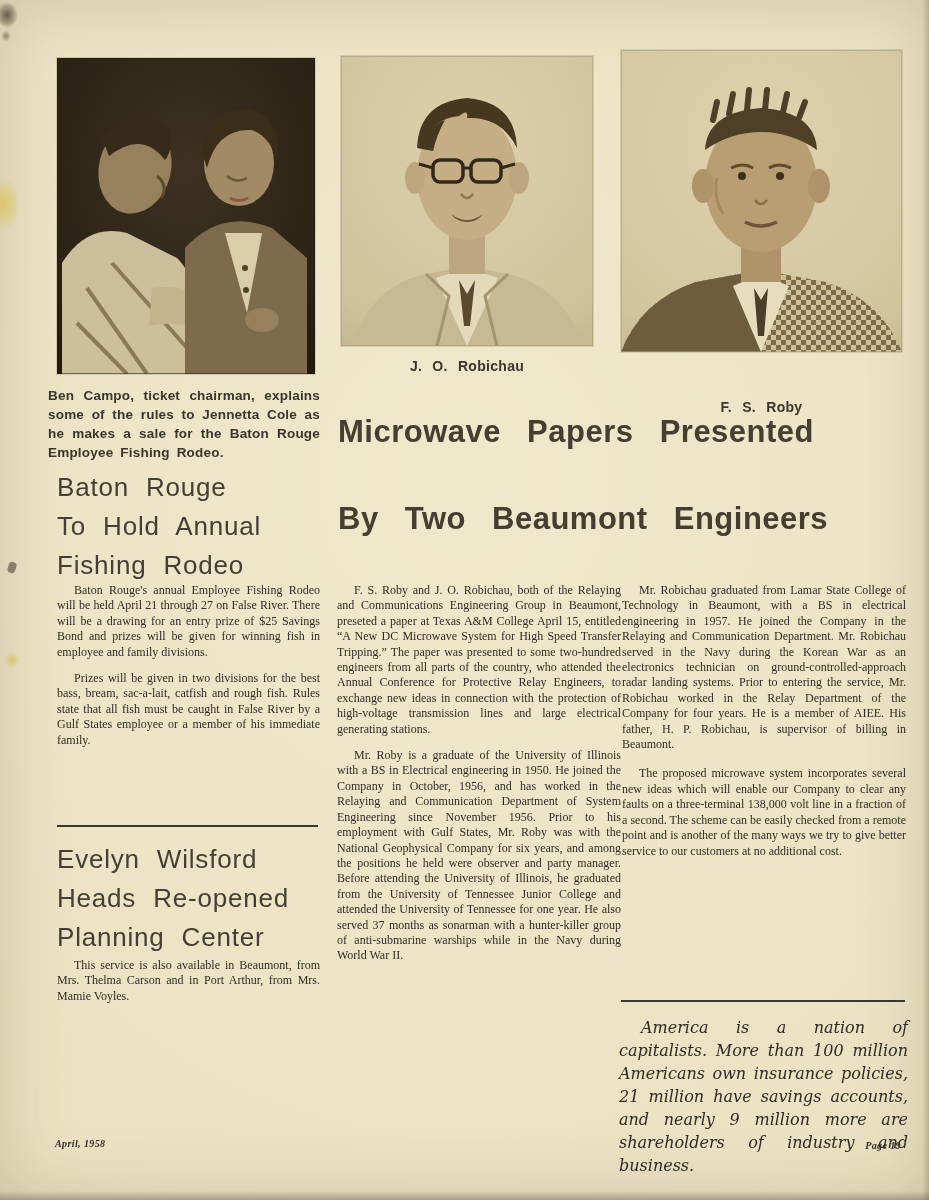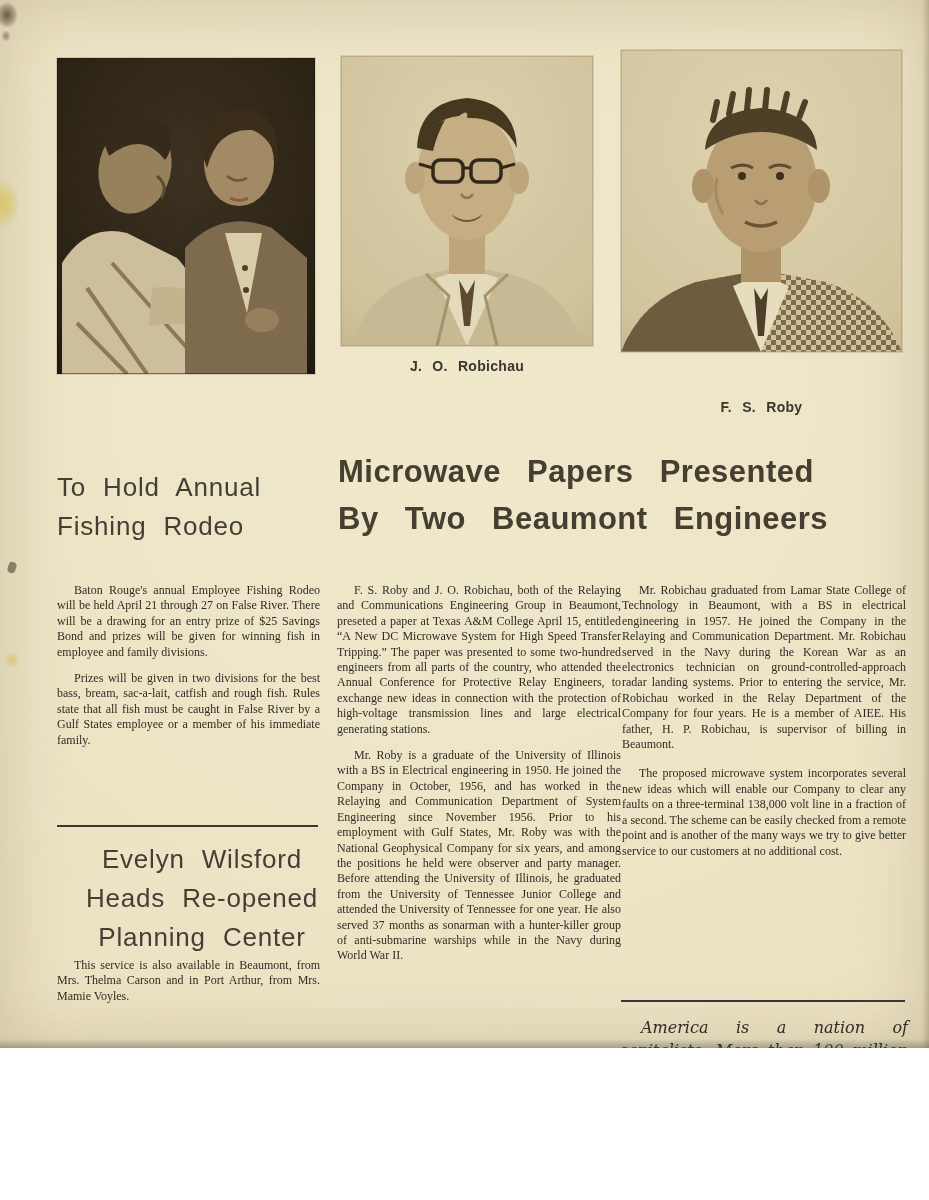--- a/index.html
+++ b/index.html
@@ -1,18 +1,18 @@
 <!DOCTYPE html>
 <html lang="en"><head>
 <meta charset="utf-8">
 <style>
   html,body{margin:0;padding:0;}
   .page{
     position:relative;
-    width:929px;height:1048px;
+    width:929px;height:1200px;
     background:
       radial-gradient(140% 120% at 50% 40%, #f0e8cb 0%, #ebe2c3 55%, #e3d8b5 82%, #d8cca6 100%);
     box-shadow: inset 0 0 70px rgba(95,80,48,.22);
     overflow:hidden;
     font-family:"Liberation Serif", serif;
     color:#2e2b26;
   }
   .abs{position:absolute;}
   .photo{box-shadow:0 0 0 1px rgba(70,60,40,.15);}
   .photo svg{display:block;}
@@ -185,42 +185,44 @@
       <circle cx="121" cy="126" r="4" fill="#3c2f1c"></circle>
       <circle cx="159" cy="126" r="4" fill="#3c2f1c"></circle>
       <path d="M134,150 Q140,158 146,150" stroke="#8a7048" stroke-width="2.5" fill="none"></path>
       <path d="M124,172 Q140,180 156,172" stroke="#6e5435" stroke-width="3.5" fill="none"></path>
       <path d="M96,128 Q92,148 102,164" stroke="#9a8154" stroke-width="2.5" fill="none" opacity=".7"></path>
       <rect width="281" height="302" fill="none" stroke="#ab9d75" stroke-width="2" opacity=".6"></rect>
     </svg>
   </div>
   <div class="abs photo-caption" style="left:621px;top:360px;width:281px;margin-top:39px;">F. S. Roby</div>
 
+  <div class="abs caption-block" style="left:48px;top:386px;width:272px;">Ben Campo, ticket chairman, explains some of the rules to Jennetta Cole as he makes a sale for the Baton Rouge Employee Fishing Rodeo.</div>
 
   <div class="abs section-title" style="left:57px;top:468px;width:280px;">
+    <div>Baton Rouge</div>
     <div>To Hold Annual</div>
     <div>Fishing Rodeo</div>
   </div>
   <div class="abs body-col" style="left:57px;top:583px;width:263px;">
     <p>Baton Rouge's annual Employee Fishing Rodeo will be held April 21 through 27 on False River. There will be a drawing for an entry prize of $25 Savings Bond and prizes will be given for winning fish in employee and family divisions.</p>
     <p>Prizes will be given in two divisions for the best bass, bream, sac-a-lait, catfish and rough fish. Rules state that all fish must be caught in False River by a Gulf States employee or a member of his immediate family.</p>
   </div>
 
   <div class="abs rule" style="left:57px;top:825px;width:261px;"></div>
 
-  <div class="abs section-title" style="left:57px;top:840px;width:290px;text-align:center;">
+  <div class="abs section-title" style="left:57px;top:840px;width:290px;">
     <div>Evelyn Wilsford</div>
     <div>Heads Re-opened</div>
     <div>Planning Center</div>
   </div>
   <div class="abs body-col" style="left:57px;top:958px;width:263px;">
     <p>This service is also available in Beaumont, from Mrs. Thelma Carson and in Port Arthur, from Mrs. Mamie Voyles.</p>
   </div>
 
-  <div class="abs main-title" style="left:338px;top:454px;text-align:right;">Microwave Papers Presented</div>
+  <div class="abs main-title" style="left:338px;top:414px;text-align:right;">Microwave Papers Presented</div>
   <div class="abs main-title" style="left:338px;top:501px;">By Two Beaumont Engineers</div>
 
   <div class="abs body-col" style="left:337px;top:583px;width:284px;">
     <p>F. S. Roby and J. O. Robichau, both of the Relaying and Communications Engineering Group in Beaumont, preseted a paper at Texas A&amp;M College April 15, entitled “A New DC Microwave System for High Speed Transfer Tripping.” The paper was presented to some two-hundred engineers from all parts of the country, who attended the Annual Conference for Protective Relay Engineers, to exchange new ideas in connection with the protection of high-voltage transmission lines and large electrical generating stations.</p>
     <p>Mr. Roby is a graduate of the University of Illinois with a BS in Electrical engineering in 1950. He joined the Company in October, 1956, and has worked in the Relaying and Communication Department of System Engineering since November 1956. Prior to his employment with Gulf States, Mr. Roby was with the National Geophysical Company for six years, and among the positions he held were observer and party manager. Before attending the University of Illinois, he graduated from the University of Tennessee Junior College and attended the University of Tennessee for one year. He also served 37 months as sonarman with a hunter-killer group of anti-submarine warships while in the Navy during World War II.</p>
   </div>
 
   <div class="abs body-col" style="left:622px;top:583px;width:284px;">
     <p>Mr. Robichau graduated from Lamar State College of Technology in Beaumont, with a BS in electrical engineering in 1957. He joined the Company in the Relaying and Communication Department. Mr. Robichau served in the Navy during the Korean War as an electronics technician on ground-controlled-approach radar landing systems. Prior to entering the service, Mr. Robichau worked in the Relay Department of the Company for four years. He is a member of AIEE. His father, H. P. Robichau, is supervisor of billing in Beaumont.</p>
     <p style="margin-top:14px;">The proposed microwave system incorporates several new ideas which will enable our Company to clear any faults on a three-terminal 138,000 volt line in a fraction of a second. The scheme can be easily checked from a remote point and is another of the many ways we try to give better service to our customers at no additional cost.</p>

